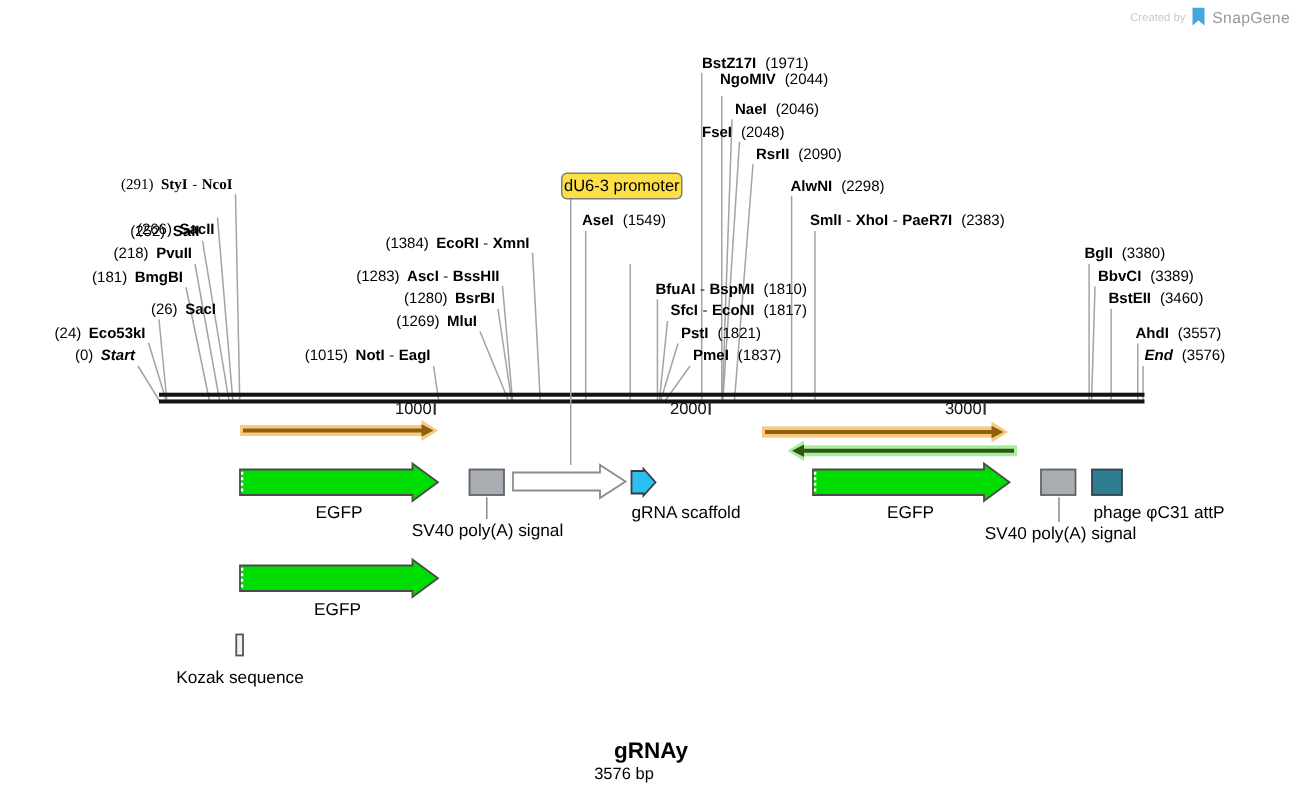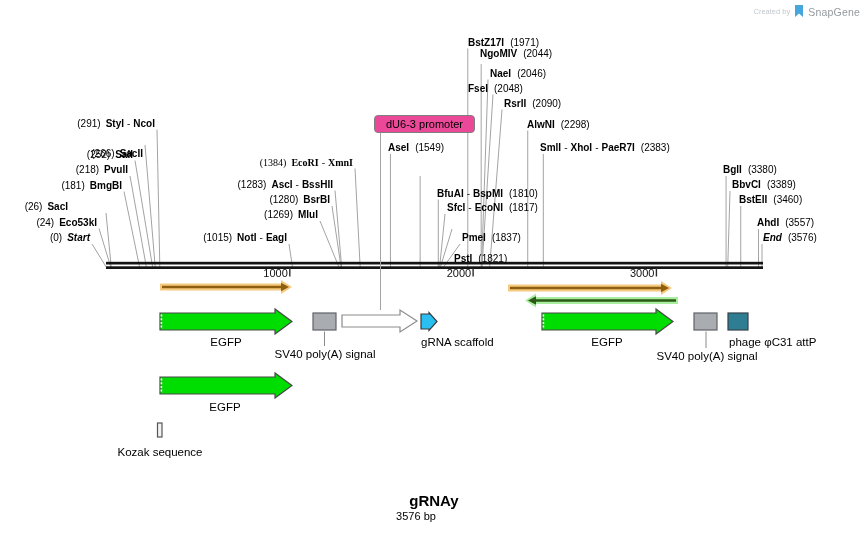--- a/index.html
+++ b/index.html
@@ -12,22 +12,22 @@
   .enz.it .nm{font-style:italic;}
   .enz .sep{font-weight:normal;margin:0 3px;color:#222;}
   .enz .posl{margin-right:5px;}
   .enz .posr{margin-left:6px;}
   
   .rlabel{position:absolute;font-size:11px;line-height:13px;color:#111;white-space:nowrap;}
   
   .flabel{position:absolute;font-size:11.5px;line-height:13px;color:#000;white-space:nowrap;}
   .flabel.ctr{transform:translateX(-50%);}
   
-  .promoter-box{position:absolute;left:374px;top:115px;height:16px;padding:0 11px;
-    border:1px solid #7f7f7f;border-radius:4px;background:#ec4899;font-size:11px;line-height:16px;
+  .promoter-box{position:absolute;left:374px;top:115px;height:16px;padding:0 1px;
+    border:1px solid #7f7f7f;border-radius:4px;background:#fde047;font-size:11px;line-height:16px;
     color:#000;white-space:nowrap;}
   
   .title-name{position:absolute;left:0;width:868px;top:492px;text-align:center;
     font-size:15px;font-weight:bold;color:#000;}
   .title-len{position:absolute;left:0;width:832px;top:510px;text-align:center;
     font-size:11px;color:#000;}
   
   .branding{position:absolute;top:5px;right:8px;display:flex;align-items:center;gap:4px;}
   .created{font-size:7.5px;color:#c3c8ce;}
   .sg{font-size:10.5px;color:#949aa0;letter-spacing:0.2px;}
@@ -89,44 +89,44 @@
       <polygon points="542,313 656,313 656,309 673,321.5 656,334 656,330 542,330" fill="#00DD00" stroke="#4a4a4a" stroke-width="1.2" stroke-linejoin="miter"></polygon>
       <line x1="543.4" y1="314.5" x2="543.4" y2="328.5" stroke="#ffffff" stroke-width="1.6" stroke-dasharray="2,1.7"></line>
       <rect x="694" y="313" width="23" height="17" fill="#A9ADB1" stroke="#5f6368" stroke-width="1.2"></rect>
       <line x1="706" y1="331.5" x2="706" y2="348" stroke="#8a8a8a" stroke-width="1"></line>
       <rect x="728" y="313" width="20" height="17" fill="#2E7D92" stroke="#35424a" stroke-width="1.2"></rect>
       <polygon points="160,377 275,377 275,373 292,385.5 275,398 275,394 160,394" fill="#00DD00" stroke="#4a4a4a" stroke-width="1.2" stroke-linejoin="miter"></polygon>
       <line x1="161.4" y1="378.5" x2="161.4" y2="392.5" stroke="#ffffff" stroke-width="1.6" stroke-dasharray="2,1.7"></line>
       <rect x="157.5" y="423" width="4.5" height="14" fill="#F2F2F2" stroke="#555555" stroke-width="1.2"></rect>
     </svg>
   <div id="label-layer" class="overlay">
-      <div class="enz" style="right: 713px; top: 116.5px;"><span class="pos posl">(291)</span><span class="nm">StyI</span><span class="sep">-</span><span class="nm">NcoI</span></div>
+      <div class="enz" style="right: 713px; top: 116.5px; font-family: Liberation Serif, serif;"><span class="pos posl">(291)</span><span class="nm">StyI</span><span class="sep">-</span><span class="nm">NcoI</span></div>
       <div class="enz" style="right: 725px; top: 147px;"><span class="pos posl">(266)</span><span class="nm">SacII</span></div>
       <div class="enz" style="right: 735px; top: 147.5px;"><span class="pos posl">(252)</span><span class="nm">SalI</span></div>
       <div class="enz" style="right: 740px; top: 163px;"><span class="pos posl">(218)</span><span class="nm">PvuII</span></div>
       <div class="enz" style="right: 746px; top: 178.5px;"><span class="pos posl">(181)</span><span class="nm">BmgBI</span></div>
-      <div class="enz" style="right: 800px; top: 200px;"><span class="pos posl">(26)</span><span class="nm">SacI</span></div>
+      <div class="enz" style="right: 724px; top: 200px;"><span class="pos posl">(26)</span><span class="nm">SacI</span></div>
       <div class="enz" style="right: 771px; top: 215.5px;"><span class="pos posl">(24)</span><span class="nm">Eco53kI</span></div>
       <div class="enz it" style="right: 778px; top: 231px;"><span class="pos posl">(0)</span><span class="nm">Start</span></div>
-      <div class="enz" style="right: 515px; top: 155.5px; font-family: Liberation Serif, serif;"><span class="pos posl">(1384)</span><span class="nm">EcoRI</span><span class="sep">-</span><span class="nm">XmnI</span></div>
+      <div class="enz" style="right: 515px; top: 155.5px;"><span class="pos posl">(1384)</span><span class="nm">EcoRI</span><span class="sep">-</span><span class="nm">XmnI</span></div>
       <div class="enz" style="right: 535px; top: 177.5px;"><span class="pos posl">(1283)</span><span class="nm">AscI</span><span class="sep">-</span><span class="nm">BssHII</span></div>
       <div class="enz" style="right: 538px; top: 193px;"><span class="pos posl">(1280)</span><span class="nm">BsrBI</span></div>
       <div class="enz" style="right: 550px; top: 208px;"><span class="pos posl">(1269)</span><span class="nm">MluI</span></div>
       <div class="enz" style="right: 581px; top: 231px;"><span class="pos posl">(1015)</span><span class="nm">NotI</span><span class="sep">-</span><span class="nm">EagI</span></div>
       <div class="enz" style="left: 468px; top: 35.5px;"><span class="nm">BstZ17I</span><span class="pos posr">(1971)</span></div>
       <div class="enz" style="left: 480px; top: 47px;"><span class="nm">NgoMIV</span><span class="pos posr">(2044)</span></div>
       <div class="enz" style="left: 490px; top: 66.5px;"><span class="nm">NaeI</span><span class="pos posr">(2046)</span></div>
       <div class="enz" style="left: 468px; top: 81.5px;"><span class="nm">FseI</span><span class="pos posr">(2048)</span></div>
       <div class="enz" style="left: 504px; top: 96.5px;"><span class="nm">RsrII</span><span class="pos posr">(2090)</span></div>
       <div class="enz" style="left: 527px; top: 117.5px;"><span class="nm">AlwNI</span><span class="pos posr">(2298)</span></div>
       <div class="enz" style="left: 540px; top: 141px;"><span class="nm">SmlI</span><span class="sep">-</span><span class="nm">XhoI</span><span class="sep">-</span><span class="nm">PaeR7I</span><span class="pos posr">(2383)</span></div>
       <div class="enz" style="left: 388px; top: 141px;"><span class="nm">AseI</span><span class="pos posr">(1549)</span></div>
       <div class="enz" style="left: 437px; top: 186.5px;"><span class="nm">BfuAI</span><span class="sep">-</span><span class="nm">BspMI</span><span class="pos posr">(1810)</span></div>
       <div class="enz" style="left: 447px; top: 201px; text-align: right;"><span class="nm">SfcI</span><span class="sep">-</span><span class="nm">EcoNI</span><span class="pos posr">(1817)</span></div>
-      <div class="enz" style="left: 454px; top: 216px; margin-top: 36px;"><span class="nm">PstI</span><span class="pos posr">(1821)</span></div>
+      <div class="enz" style="left: 454px; top: 216px;"><span class="nm">PstI</span><span class="pos posr">(1821)</span></div>
       <div class="enz" style="left: 462px; top: 231px;"><span class="nm">PmeI</span><span class="pos posr">(1837)</span></div>
       <div class="enz" style="left: 723px; top: 163px;"><span class="nm">BglI</span><span class="pos posr">(3380)</span></div>
       <div class="enz" style="left: 732px; top: 178px;"><span class="nm">BbvCI</span><span class="pos posr">(3389)</span></div>
       <div class="enz" style="left: 739px; top: 193px;"><span class="nm">BstEII</span><span class="pos posr">(3460)</span></div>
       <div class="enz" style="left: 757px; top: 216px;"><span class="nm">AhdI</span><span class="pos posr">(3557)</span></div>
       <div class="enz it" style="left: 763px; top: 231px;"><span class="nm">End</span><span class="pos posr">(3576)</span></div>
       <div class="rlabel" style="right: 580.195px; top: 266.5px;">1000</div>
       <div class="rlabel" style="right: 396.889px; top: 266.5px;">2000</div>
       <div class="rlabel" style="right: 213.584px; top: 266.5px;">3000</div>
       <div class="flabel ctr" style="left: 226px; top: 336px;">EGFP</div>

